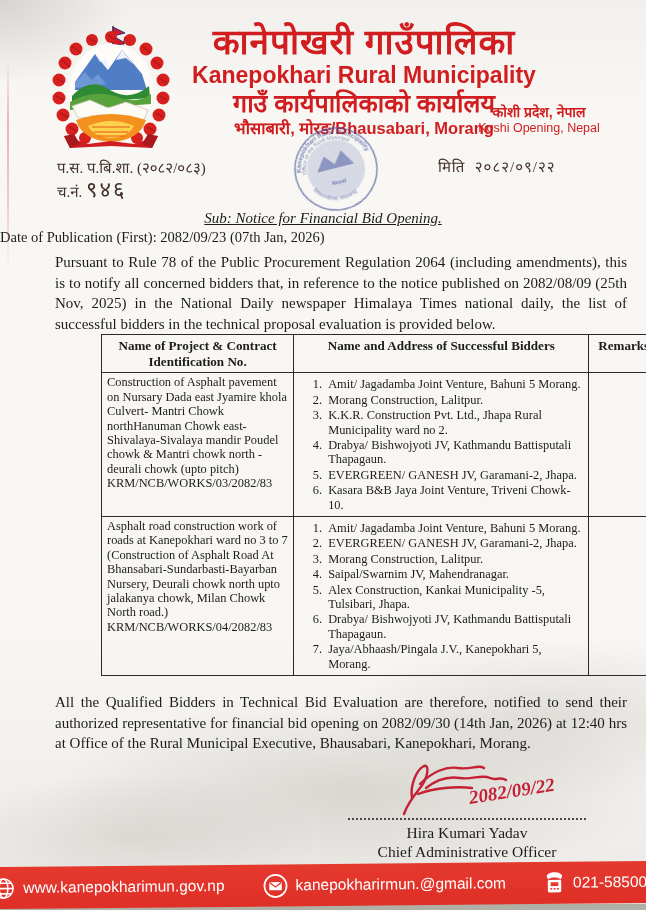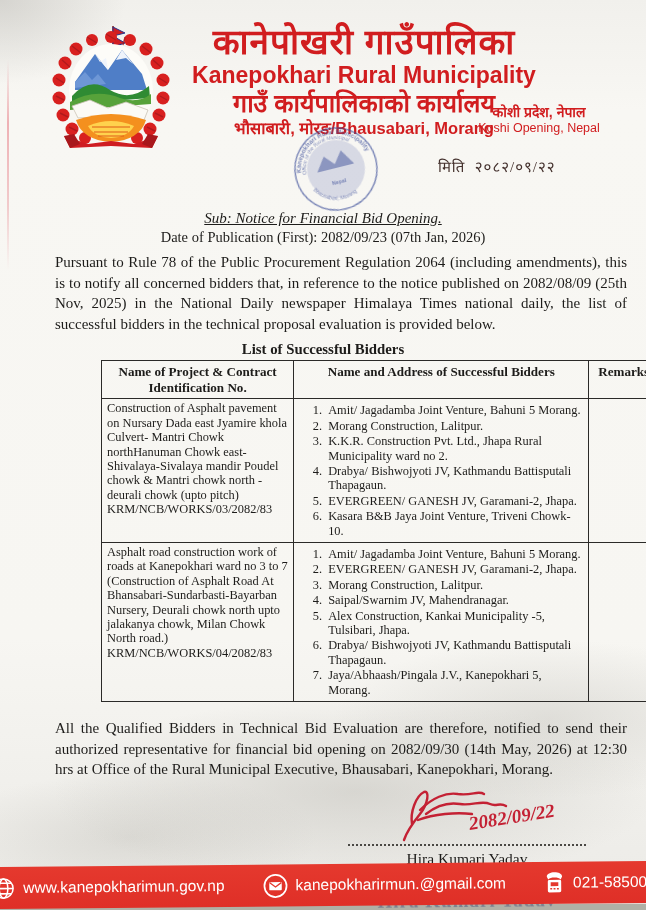--- a/index.html
+++ b/index.html
@@ -34,21 +34,21 @@
   .meta{position:relative;height:50px;font-size:15px;color:#43302c;}
   .refblock{position:absolute;left:57px;top:2px;line-height:21px;}
   .chalani-no{font-size:22px;letter-spacing:2px;}
   .dateblock{position:absolute;left:438px;top:0px;letter-spacing:1px;}
   
   .stamp-top{position:absolute;left:291px;top:124px;width:90px;height:90px;
     transform:rotate(-14deg);opacity:.68;filter:blur(.3px);z-index:5;}
   
   .subject{text-align:center;font-size:15px;font-weight:normal;font-style:italic;
     text-decoration:underline;margin:4px 0 2px;}
-  .pubdate{text-align:center;font-size:14.5px;margin:2px 0 6px;}
+  .pubdate{text-align:left;font-size:14.5px;margin:2px 0 6px;}
   .para{margin:0 20px 0 55px;width:572px;text-align:justify;font-size:15px;line-height:20.6px;}
   .tbl-title{text-align:center;font-weight:bold;font-size:14.8px;margin:7px 0 2px;}
   table.bidders{border-collapse:collapse;margin-left:101px;width:558px;font-size:12.4px;line-height:14.4px;border-radius:27px;}
   table.bidders th,table.bidders td{border:1.2px solid #2b2a28;vertical-align:top;padding:2px 5px;}
   table.bidders th{font-weight:bold;text-align:center;font-size:13.1px;line-height:15.5px;padding:3px 4px;}
   th.c1,td.c1{width:34.5%;}
   th.c2,td.c2{width:53%;}
   th.c3,td.c3{width:12.5%;}
   td.c1{padding-top:3px;}
   td.c2 ol{margin:2px 0 2px;padding-left:26px;}
@@ -165,31 +165,37 @@
         <textPath href="#arcMid" startOffset="2%">Office of the Rural Municipal</textPath>
       </text>
       <text font-family="Liberation Sans, sans-serif" font-size="5.4" fill="#3d4f9a">
         <textPath href="#arcBot" startOffset="16%">Bhausabari, Morang</textPath>
       </text>
       <text x="45" y="60" text-anchor="middle" font-family="Liberation Sans, sans-serif" font-size="5.4" fill="#3d4f9a" font-weight="bold">Nepal</text>
     </svg>
   </div>
 
   <div class="meta">
+    <div class="refblock">
+      <div>प.स. प.बि.शा. (२०८२/०८३)</div>
+      <div>
+        <span>च.नं.</span>
+        <span class="chalani-no">९४६</span>
+      </div>
+    </div>
     <div class="dateblock">
       <span>मिति</span>&nbsp;
       <span>२०८२/०९/२२</span>
     </div>
   </div>
 
   <div class="subject">Sub: Notice for Financial Bid Opening.</div>
   <div class="pubdate">Date of Publication (First): 2082/09/23 (07th Jan, 2026)</div>
   <p class="para">Pursuant to Rule 78 of the Public Procurement Regulation 2064 (including amendments), this is to notify all concerned bidders that, in reference to the notice published on 2082/08/09 (25th Nov, 2025) in the National Daily newspaper Himalaya Times national daily, the list of successful bidders in the technical proposal evaluation is provided below.</p>
 
-  <div class="tbl-title">List of Successful Bidders</div>
   <table class="bidders">
     <thead>
       <tr>
         <th class="c1">Name of Project &amp; Contract Identification No.</th>
         <th class="c2">Name and Address of Successful Bidders</th>
         <th class="c3">Remarks</th>
       </tr>
     </thead>
     <tbody>
       <tr>
@@ -217,21 +223,21 @@
               <li>Alex Construction, Kankai Municipality -5, Tulsibari, Jhapa.</li>
               <li>Drabya/ Bishwojyoti JV, Kathmandu Battisputali Thapagaun.</li>
               <li>Jaya/Abhaash/Pingala J.V., Kanepokhari 5, Morang.</li>
             </ol>
           </td>
         <td class="c3"></td>
       </tr>
     </tbody>
   </table>
 
-  <p class="para para2">All the Qualified Bidders in Technical Bid Evaluation are therefore, notified to send their authorized representative for financial bid opening on 2082/09/30 (14th May, 2026) at 12:30 hrs at Office of the Rural Municipal Executive, Bhausabari, Kanepokhari, Morang.</p>
+  <p class="para para2">All the Qualified Bidders in Technical Bid Evaluation are therefore, notified to send their authorized representative for financial bid opening on 2082/09/30 (14th Jan, 2026) at 12:40 hrs at Office of the Rural Municipal Executive, Bhausabari, Kanepokhari, Morang.</p>
 
   <div class="sig-wrap">
     <div class="sig-block">
       <div class="sig-art">
         <svg class="sig-svg" width="230" height="62" viewBox="0 0 230 62">
           <g stroke="#c42134" stroke-width="2.4" fill="none" stroke-linecap="round">
             <path d="M52,40 C50,28 56,12 64,8 C70,6 68,20 60,30 C52,40 46,50 44,56"></path>
             <path d="M60,26 C72,14 86,8 98,10 C112,12 118,6 124,10"></path>
             <path d="M66,30 C76,22 88,18 100,20 C112,22 122,16 130,20 C136,23 140,18 146,22"></path>
             <path d="M58,36 C74,30 96,28 112,30"></path>

